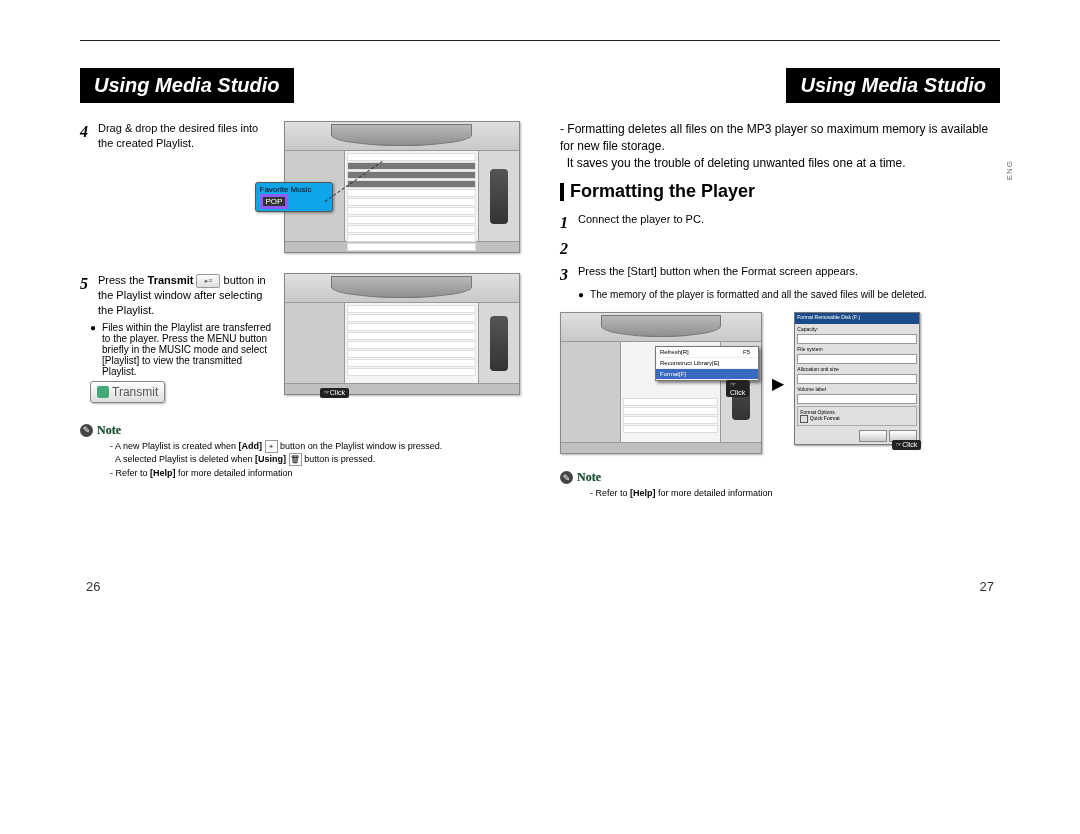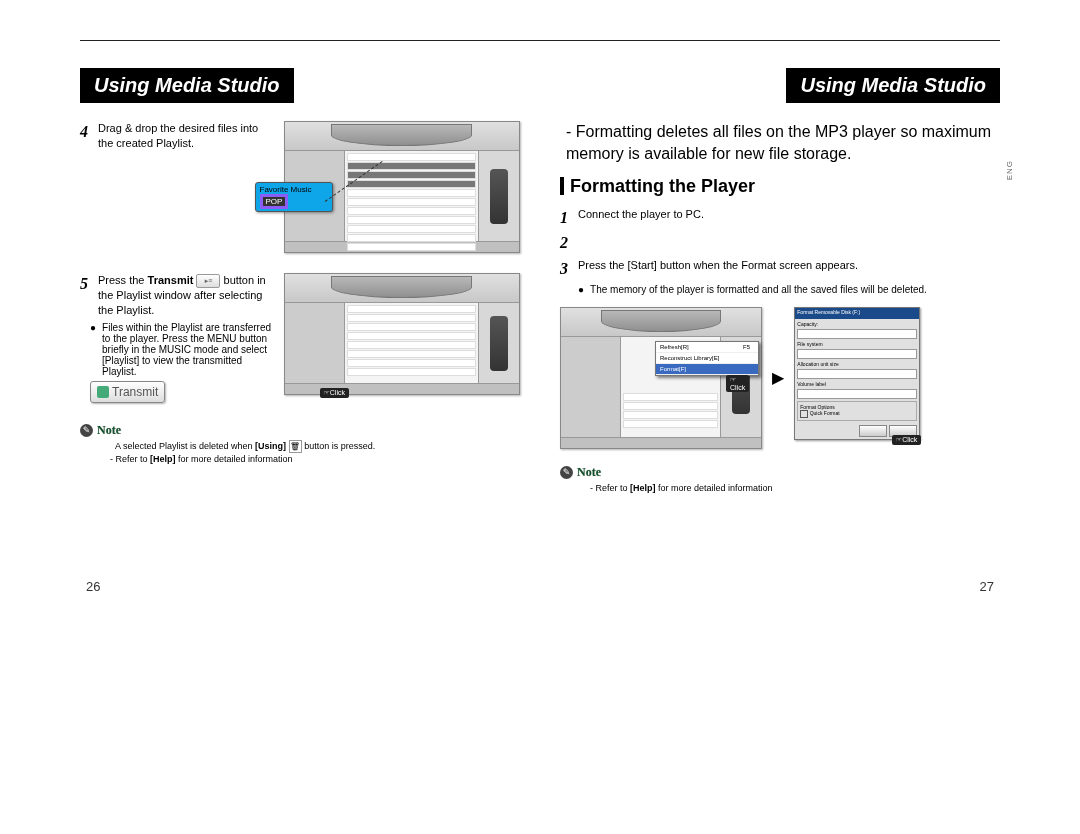--- a/index.html
+++ b/index.html
@@ -241,22 +241,21 @@
     display: flex;
     align-items: center;
     gap: 6px;
   }
   .section-title .bar {
     width: 4px;
     height: 18px;
     background: #000;
   }
   .intro-dashes {
-    font-size: 16px;
-    margin-left: 6px;
+    font-size: 12px;
     line-height: 1.4;
     margin-bottom: 10px;
   }
   .lang-tab {
     position: absolute;
     right: -14px;
     top: 120px;
     writing-mode: vertical-rl;
     transform: rotate(180deg);
     font-size: 8px;
@@ -440,35 +439,37 @@
             </div>
           </div>
         </div>
       </div>
 
       <div class="note-head" style="margin-top:20px;">
         <div class="note-icon">✎</div>
         <div class="note-label">Note</div>
       </div>
       <div class="note-list">
+        <div>- <span>A new Playlist is created when </span><b>[Add]</b> <span class="tiny-icon">+</span> <span> button on the Playlist window is pressed.</span></div>
         <div>&nbsp;&nbsp;<span>A selected Playlist is deleted when </span><b>[Using]</b> <span class="tiny-icon">🗑</span> <span> button is pressed.</span></div>
         <div>- <span>Refer to </span><b>[Help]</b><span> for more detailed information</span></div>
       </div>
     </div>
 
     <div class="page-num left">26</div>
   </div>
 
   <div class="page">
     <div class="header-bar right">Using Media Studio</div>
     <div class="lang-tab">ENG</div>
 
     <div class="content">
       <div class="intro-dashes">
         <div>- <span>Formatting deletes all files on the MP3 player so maximum memory is available for new file storage.</span></div>
+        <div>&nbsp;&nbsp;<span>It saves you the trouble of deleting unwanted files one at a time.</span></div>
       </div>
 
       <div class="section-title">
         <div class="bar"></div>
         <span>Formatting the Player</span>
       </div>
 
       <div class="step-row">
         <div class="step-num">1</div>
         <div class="step-text">Connect the player to PC.</div>

